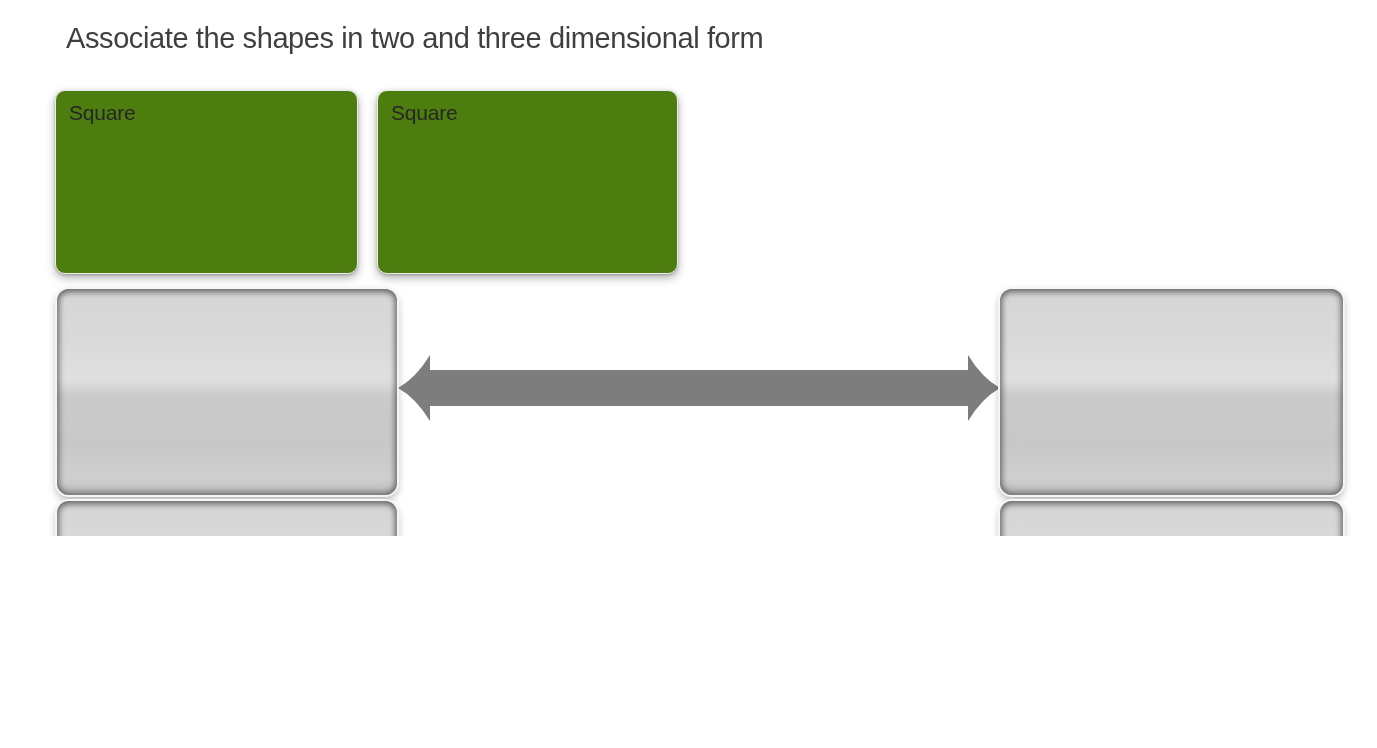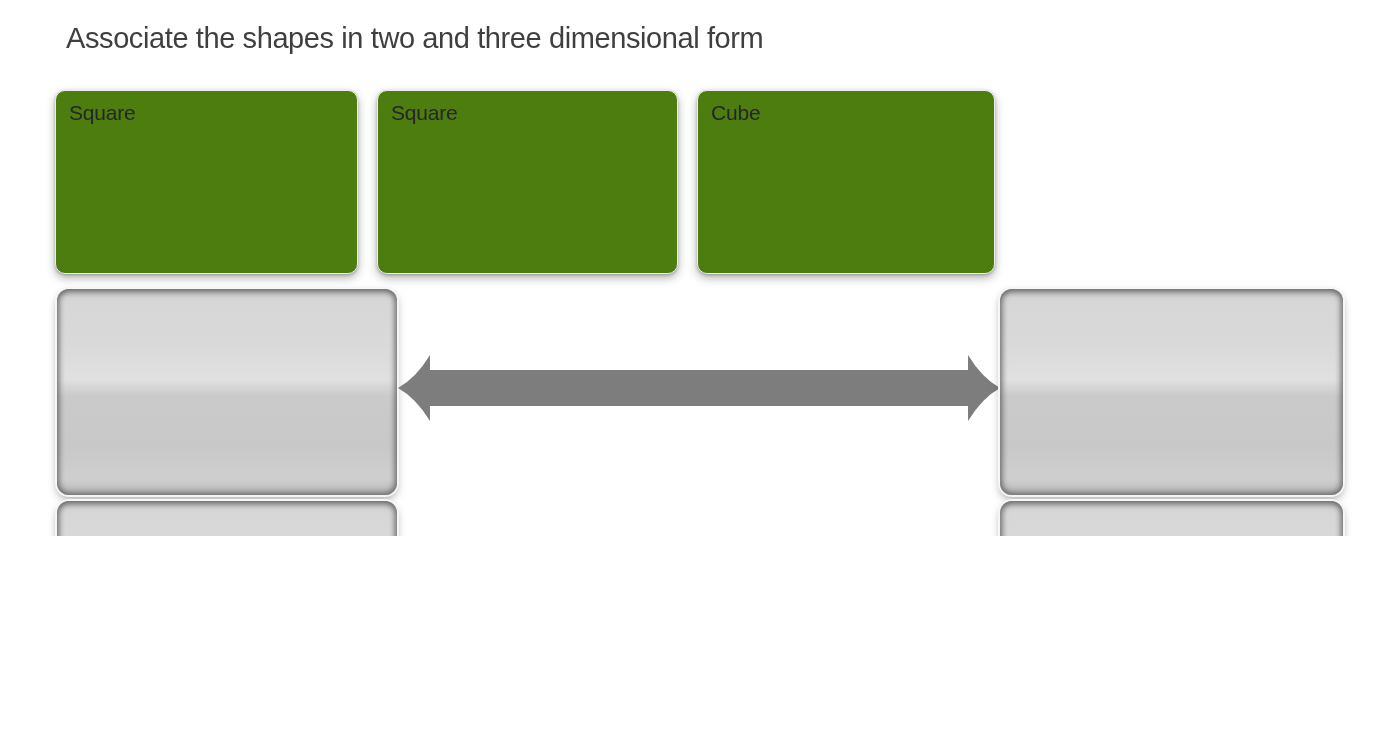--- a/index.html
+++ b/index.html
@@ -88,23 +88,20 @@
 <div class="stage">
 
   <div class="page-title">Associate the shapes in two and three dimensional form</div>
 
   <div class="choice-card card-1">
     <span class="card-label">Square</span>
   </div>
   <div class="choice-card card-2">
     <span class="card-label">Square</span>
   </div>
-  <div class="choice-card card-3">
-    <span class="card-label">Cube</span>
-  </div>
 
   <div class="drop-zone zone-l1"></div>
   <svg class="match-arrow arrow-1" viewBox="0 0 602 68" aria-hidden="true">
     <path d="M 0 34
              Q 18 24 32 1
              L 32 16 L 570 16 L 570 1
              Q 584 24 602 34
              Q 584 44 570 67
              L 570 52 L 32 52 L 32 67
              Q 18 44 0 34 Z" fill="#7d7d7d"></path>

